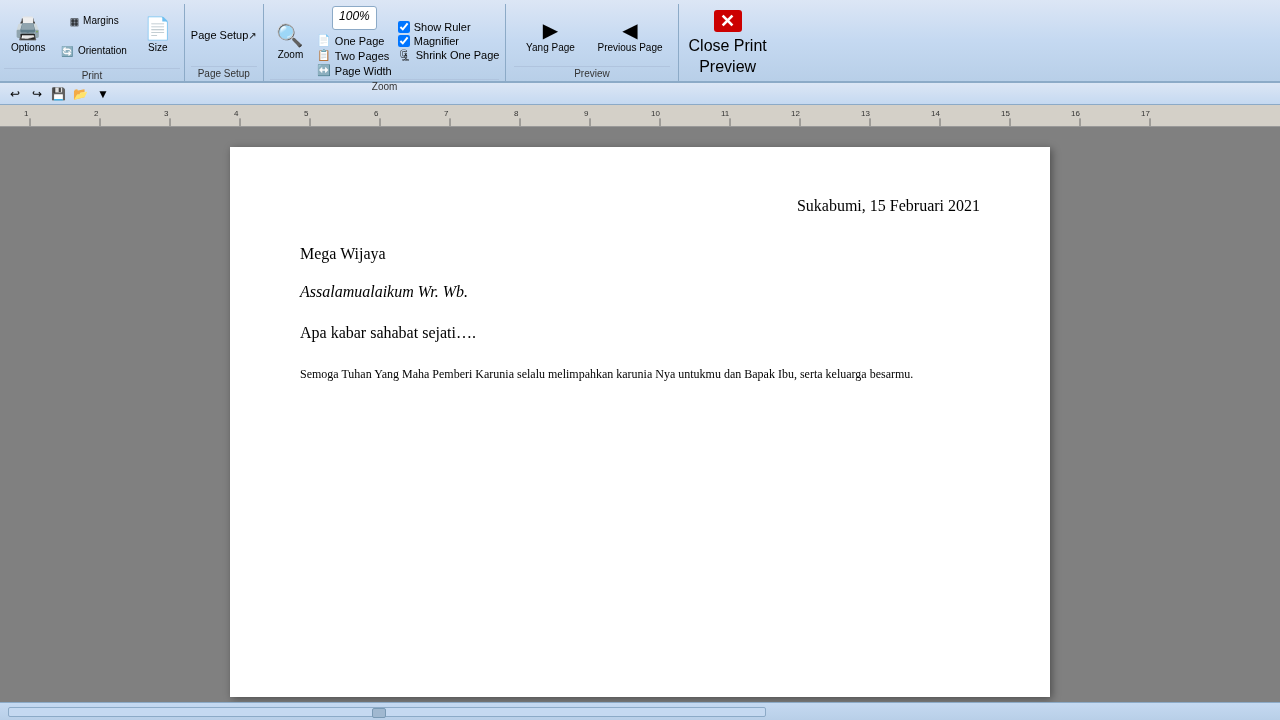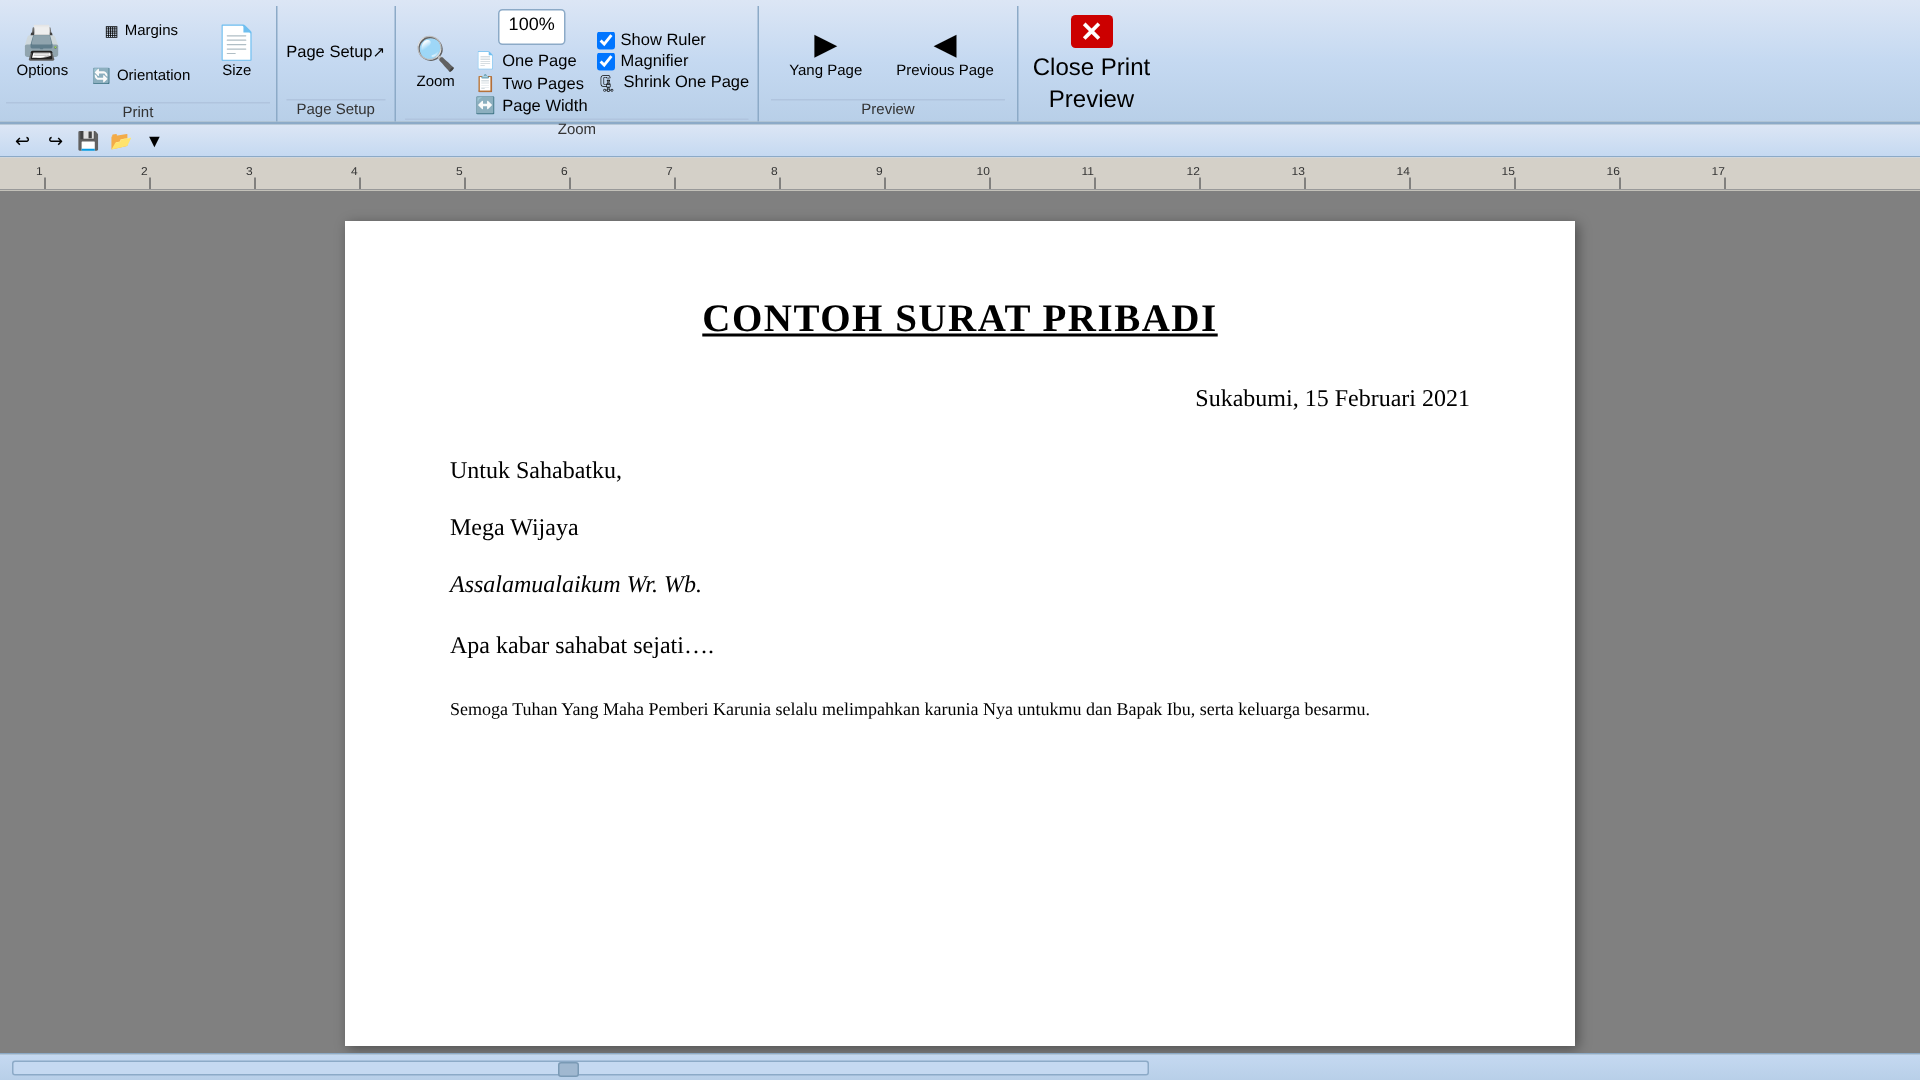--- a/index.html
+++ b/index.html
@@ -71,20 +71,21 @@
 
     .zoom-pct-btn {
       font-size: 12px;
       font-family: Arial, sans-serif;
       border: 1px solid #8caac7;
       background: white;
       padding: 2px 6px;
       border-radius: 3px;
       cursor: pointer;
       height: 24px;
+      font-style: italic;
     }
 
     
     .cb-rows {
       display: flex;
       flex-direction: column;
       gap: 2px;
     }
 
     .cb-row {
@@ -416,23 +417,21 @@
       <text x="1071" y="12" font-size="8">16</text>
       <line x1="1150" y1="14" x2="1150" y2="22" stroke="#666" stroke-width="1"></line>
       <text x="1141" y="12" font-size="8">17</text>
 
     </g>
   </svg>
 </div>
 
 <div class="doc-area">
   <div class="doc-page">
-    <div class="doc-title">CONTOH SURAT PRIBADI</div>
     <div class="doc-date">Sukabumi, 15 Februari 2021</div>
-    <div class="doc-recipient">Untuk Sahabatku,</div>
     <div class="doc-name">Mega Wijaya</div>
     <div class="doc-greeting">Assalamualaikum Wr. Wb.</div>
     <div class="doc-para">Apa kabar sahabat sejati….</div>
     <div class="doc-para-justified">Semoga Tuhan Yang Maha Pemberi Karunia selalu melimpahkan karunia Nya untukmu dan Bapak Ibu, serta keluarga besarmu.</div>
   </div>
 </div>
 
 <div class="status-bar">
   <div style="flex:1;">
     <div style="width:60%;height:10px;background:#c5d9f1;border:1px solid #8caac7;border-radius:2px;position:relative;">

